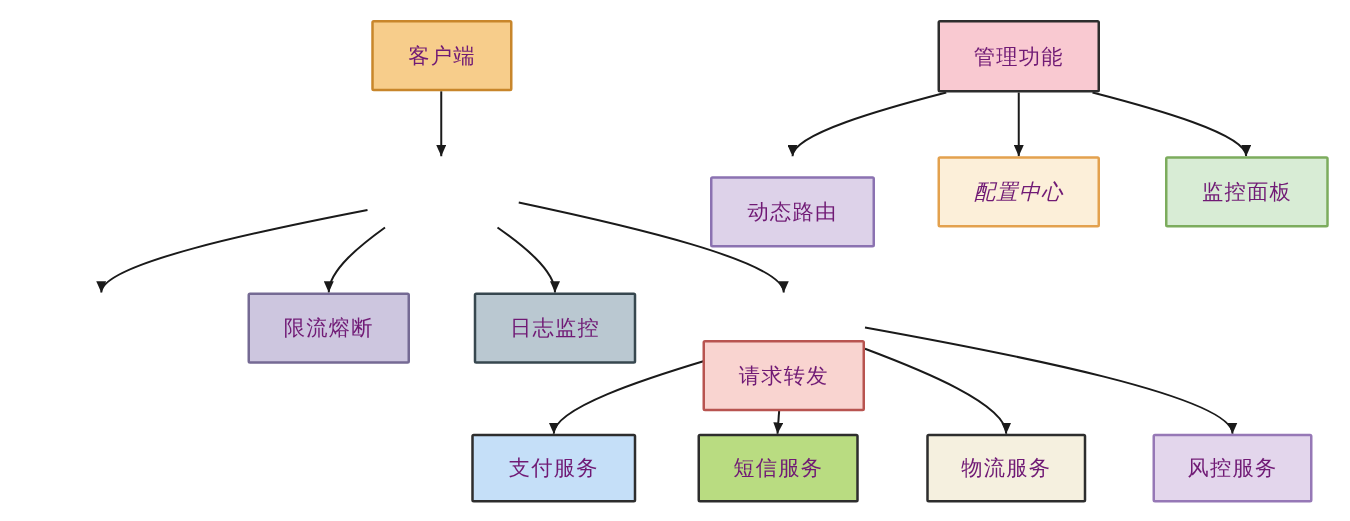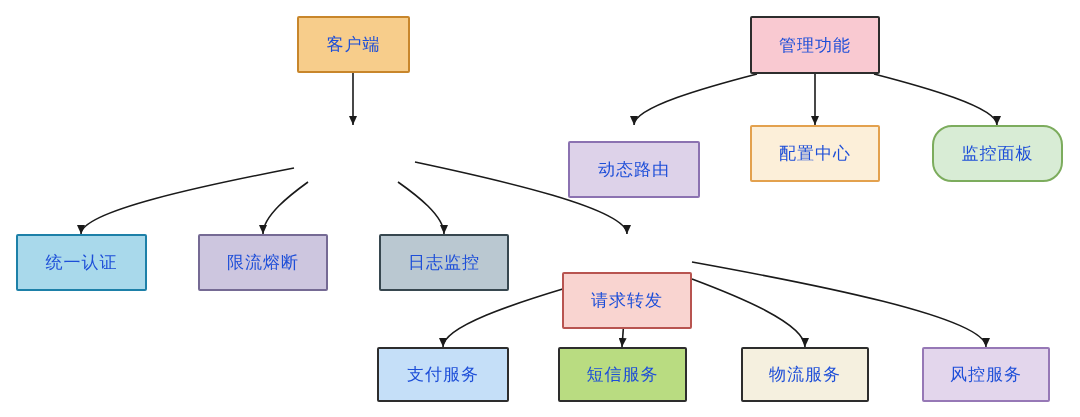--- a/index.html
+++ b/index.html
@@ -26,21 +26,21 @@
   .node {
     position: absolute;
     box-sizing: border-box;
     border: 2px solid #333333;
     border-radius: 2px;
     display: flex;
     align-items: center;
     justify-content: center;
   }
   .node-label {
-    color: #1d4ed8;
+    color: #701a75;
     font-size: 17px;
     font-weight: 500;
     letter-spacing: 1px;
     white-space: nowrap;
     user-select: none;
     text-align: right;
   }
 </style>
 </head>
 <body>
@@ -69,28 +69,25 @@
 
   <div class="node" style="left: 297px; top: 16px; width: 113px; height: 57px; background: rgb(247, 205, 139); border-color: rgb(200, 134, 43);">
       <span class="node-label">客户端</span>
     </div>
   <div class="node" style="left: 750px; top: 16px; width: 130px; height: 58px; background: rgb(249, 201, 209); border-color: rgb(45, 45, 45);">
       <span class="node-label">管理功能</span>
     </div>
   <div class="node" style="left: 568px; top: 125px; width: 132px; height: 57px; background: rgb(221, 210, 233); border-color: rgb(139, 114, 177); margin-top: 16px;">
       <span class="node-label">动态路由</span>
     </div>
-  <div class="node" style="left: 750px; top: 125px; width: 130px; height: 57px; background: rgb(252, 239, 217); border-color: rgb(227, 161, 78);">
+  <div class="node" style="left: 750px; top: 125px; width: 130px; height: 57px; background: rgb(252, 239, 217); border-color: rgb(227, 161, 78); font-style: italic;">
       <span class="node-label">配置中心</span>
     </div>
-  <div class="node" style="left: 932px; top: 125px; width: 131px; height: 57px; background: rgb(216, 236, 213); border-color: rgb(124, 172, 93); border-radius: 20px;">
+  <div class="node" style="left: 932px; top: 125px; width: 131px; height: 57px; background: rgb(216, 236, 213); border-color: rgb(124, 172, 93);">
       <span class="node-label">监控面板</span>
-    </div>
-  <div class="node" style="left: 16px; top: 234px; width: 131px; height: 57px; background: rgb(169, 217, 235); border-color: rgb(29, 128, 168);">
-      <span class="node-label">统一认证</span>
     </div>
   <div class="node" style="left: 198px; top: 234px; width: 130px; height: 57px; background: rgb(205, 198, 223); border-color: rgb(117, 106, 148);">
       <span class="node-label">限流熔断</span>
     </div>
   <div class="node" style="left: 379px; top: 234px; width: 130px; height: 57px; background: rgb(186, 200, 209); border-color: rgb(55, 71, 79);">
       <span class="node-label">日志监控</span>
     </div>
   <div class="node" style="left: 562px; top: 234px; width: 130px; height: 57px; background: rgb(249, 212, 208); border-color: rgb(184, 84, 80); margin-top: 38px;">
       <span class="node-label">请求转发</span>
     </div>

